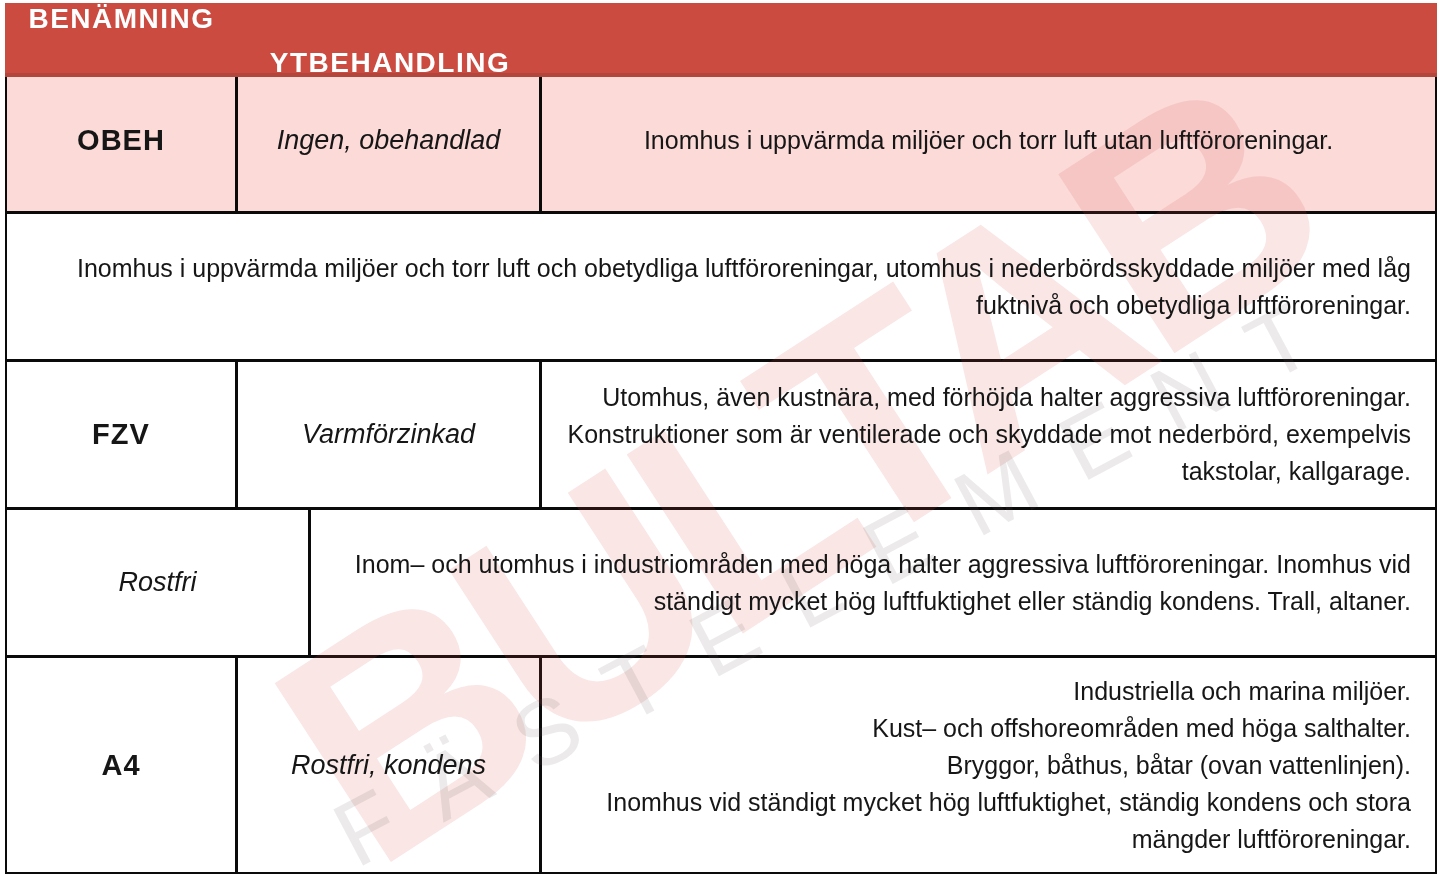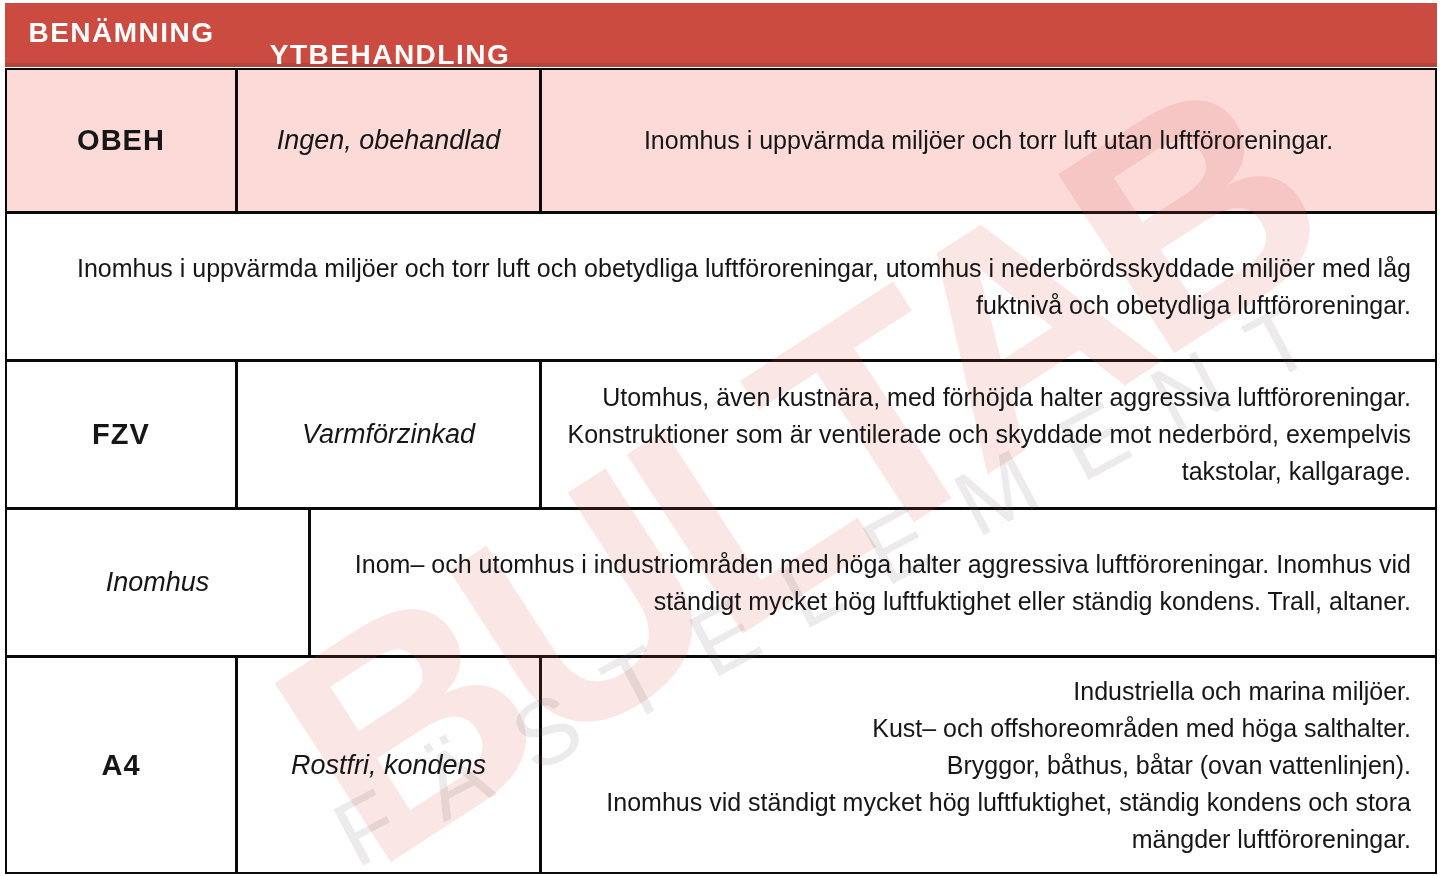--- a/index.html
+++ b/index.html
@@ -21,25 +21,25 @@
     background: #ffffff;
     position: relative;
     overflow: hidden;
   }
   .page { position: absolute; inset: 0; }
 
   
   .table-header {
     position: absolute;
     left: 5px; top: 3px;
-    width: 1432px; height: 64px;
+    width: 1432px; height: 74px;
     background: var(--header-bg);
     border-bottom: 4px solid var(--header-accent);
     display: flex;
-    align-items: center;
+    align-items: flex-start;
     z-index: 4;
   }
   .hcell {
     color: var(--header-text);
     font-weight: bold;
     font-size: 28px;
     letter-spacing: 1.5px;
     text-align: center;
     white-space: nowrap;
   }
@@ -166,21 +166,21 @@
     <div class="cell c-treat">
       <span class="cell-text treat-text">Varmförzinkad</span>
     </div>
     <div class="cell c-usage">
       <span class="cell-text usage-text">Utomhus, även kustnära, med förhöjda halter aggressiva luftföroreningar. Konstruktioner som är ventilerade och skyddade mot nederbörd, exempelvis takstolar, kallgarage.</span>
     </div>
   </div>
 
   <div class="trow">
     <div class="cell c-treat">
-      <span class="cell-text treat-text">Inomhus</span>
+      <span class="cell-text treat-text">Rostfri</span>
     </div>
     <div class="cell c-usage">
       <span class="cell-text usage-text">Inom– och utomhus i industriområden med höga halter aggressiva luftföroreningar. Inomhus vid ständigt mycket hög luftfuktighet eller ständig kondens. Trall, altaner.</span>
     </div>
   </div>
 
   <div class="trow">
     <div class="cell c-name">
       <span class="cell-text name-text">A4</span>
     </div>

